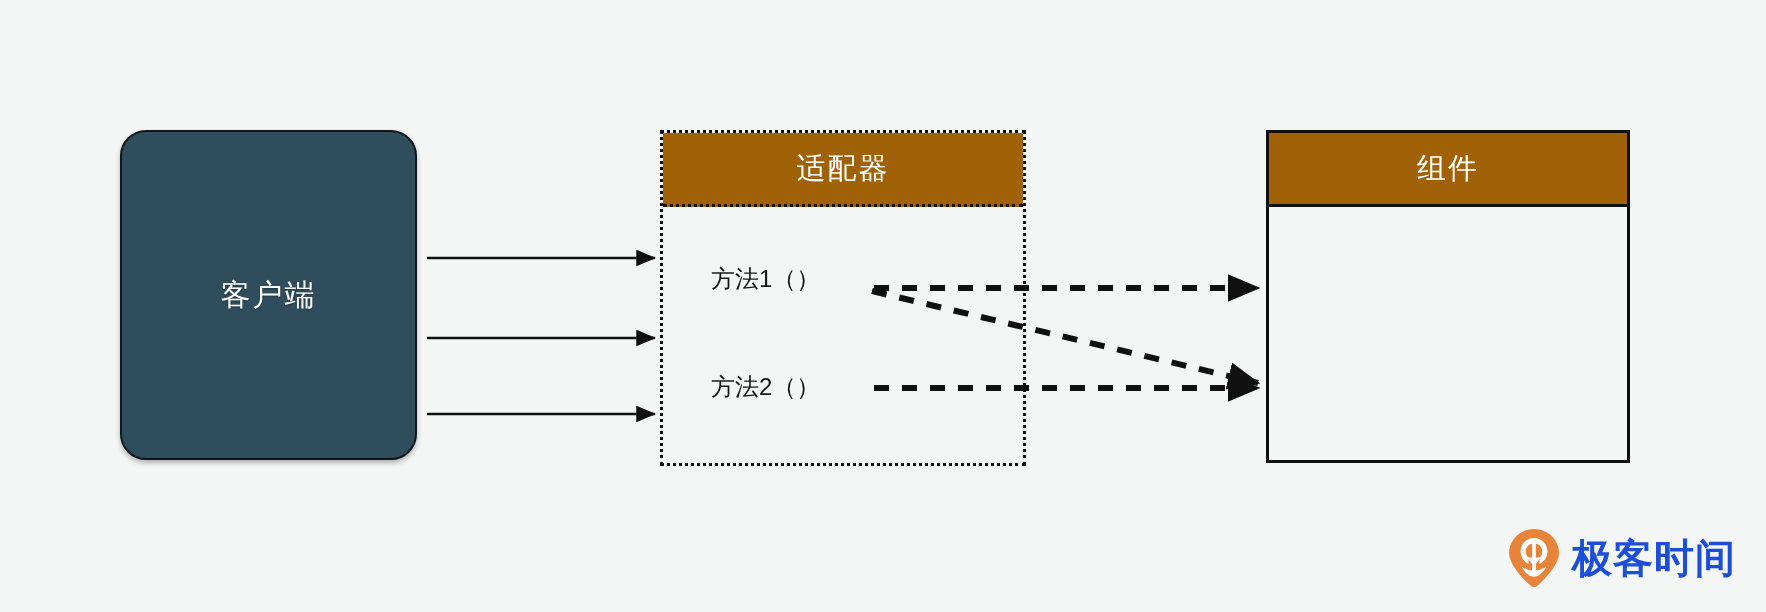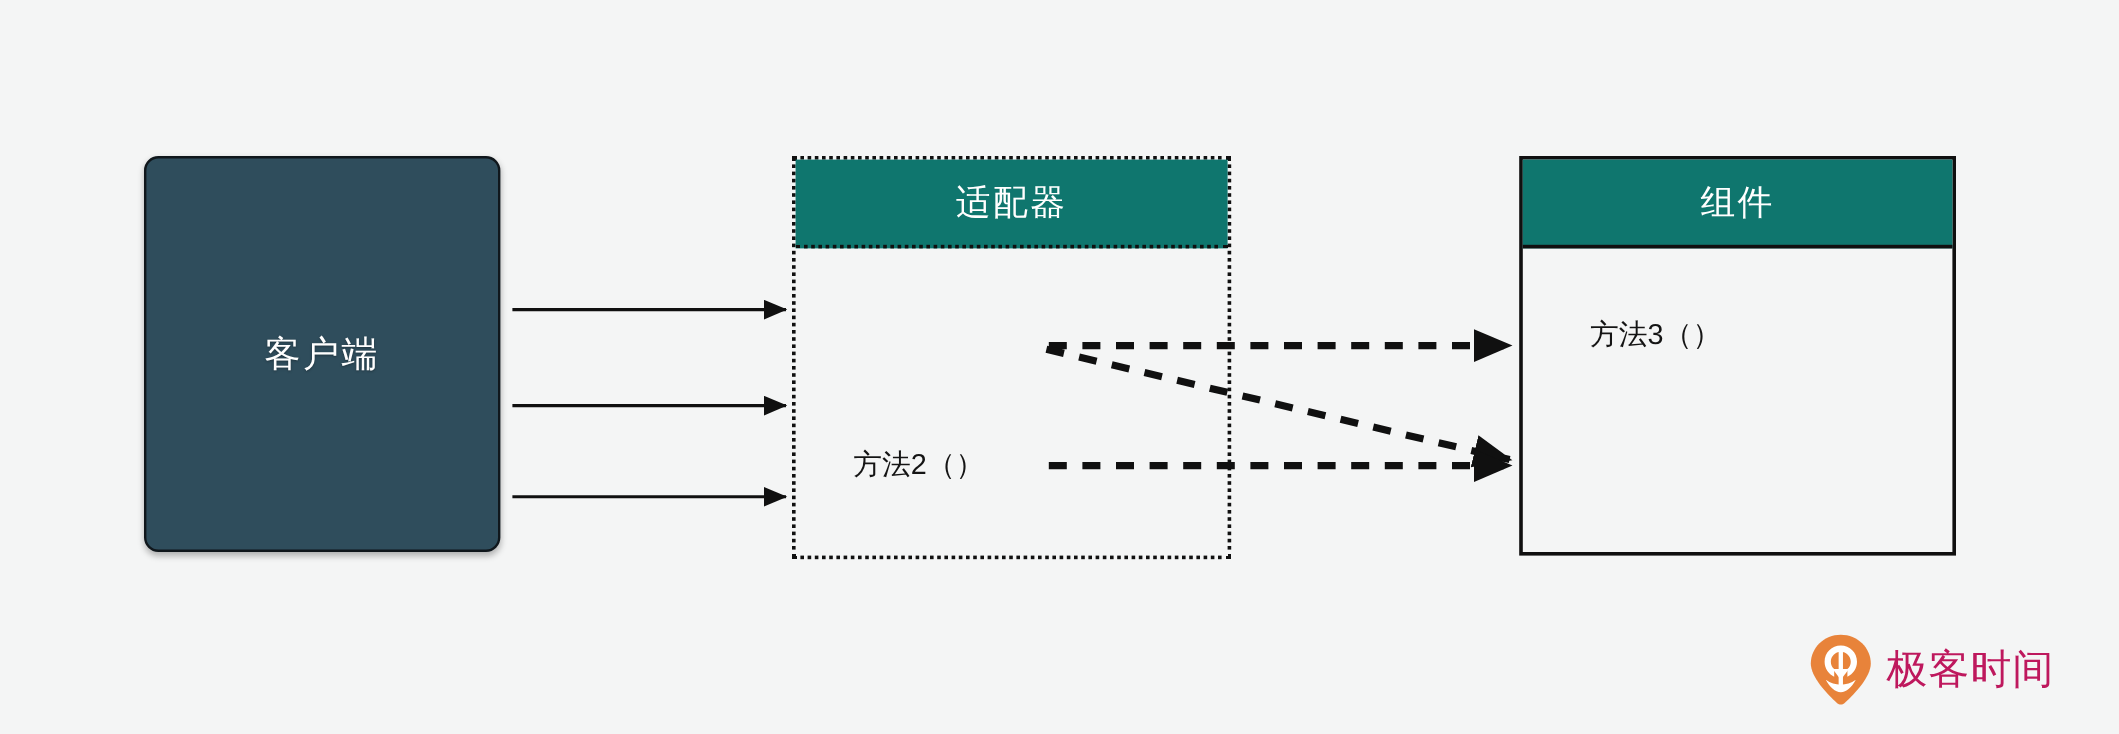--- a/index.html
+++ b/index.html
@@ -20,21 +20,21 @@
 
   
   .client-box {
     position: absolute;
     left: 120px;
     top: 130px;
     width: 297px;
     height: 330px;
     background: #2f4d5c;
     border: 2px solid #10171c;
-    border-radius: 12px;
+    border-radius: 26px;
     box-shadow: 0 3px 5px rgba(0,0,0,0.28);
     display: flex;
     align-items: center;
     justify-content: center;
     box-sizing: border-box;
   }
   .client-label {
     color: #ffffff;
     font-size: 30px;
     letter-spacing: 2px;
@@ -49,21 +49,21 @@
     background: #f4f5f5;
   }
   .uml-box.dotted {
     border: 3px dotted #101010;
   }
   .uml-box.solid {
     border: 3px solid #101010;
   }
   .uml-header {
     height: 74px;
-    background: #0f766e;
+    background: #a16207;
     display: flex;
     align-items: center;
     justify-content: center;
     box-sizing: border-box;
   }
   .uml-box.dotted .uml-header {
     border-bottom: 3px dotted #101010;
   }
   .uml-box.solid .uml-header {
     border-bottom: 3px solid #101010;
@@ -109,52 +109,52 @@
   .watermark {
     position: absolute;
     left: 1508px;
     top: 528px;
     display: flex;
     align-items: center;
     gap: 12px;
   }
   .wm-icon { width: 52px; height: 60px; display:block; }
   .wm-text {
-    color: #be185d;
-    font-size: 34px;
-    font-weight: normal;
+    color: #1d4ed8;
+    font-size: 40px;
+    font-weight: bold;
     letter-spacing: 1px;
     white-space: nowrap;
     line-height: 1;
   }
 </style>
 </head>
 <body>
 
 <div id="canvas">
 
   <div class="client-box">
     <span class="client-label">客户端</span>
   </div>
 
   <div class="uml-box dotted" style="left:660px; top:130px; width:366px; height:336px;">
     <div class="uml-header">
       <span class="uml-title">适配器</span>
     </div>
     <div class="uml-body">
+      <div class="method-row row-1">方法1（）</div>
       <div class="method-row row-2">方法2（）</div>
     </div>
   </div>
 
   <div class="uml-box solid" style="left:1266px; top:130px; width:364px; height:333px;">
     <div class="uml-header">
       <span class="uml-title">组件</span>
     </div>
     <div class="uml-body">
-      <div class="method-row row-1">方法3（）</div>
     </div>
   </div>
 
   <svg id="arrow-layer" viewBox="0 0 1766 612">
     <defs>
       <marker id="ah" markerWidth="9" markerHeight="9" refX="7.2" refY="3.2" orient="auto" markerUnits="strokeWidth">
         <path d="M0,0 L0,6.4 L7.6,3.2 z" fill="#101010"></path>
       </marker>
       <marker id="ahd" markerWidth="6.2" markerHeight="6.2" refX="5.0" refY="2.3" orient="auto" markerUnits="strokeWidth">
         <path d="M0,0 L0,4.6 L5.4,2.3 z" fill="#101010"></path>

